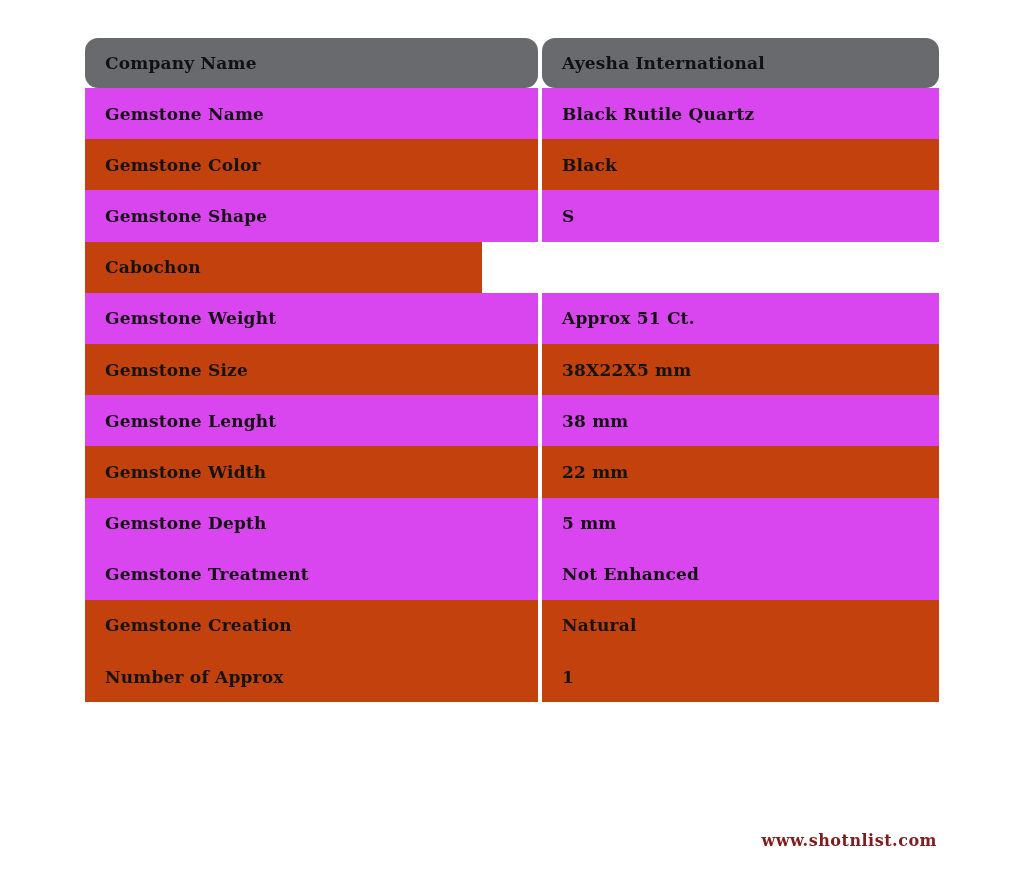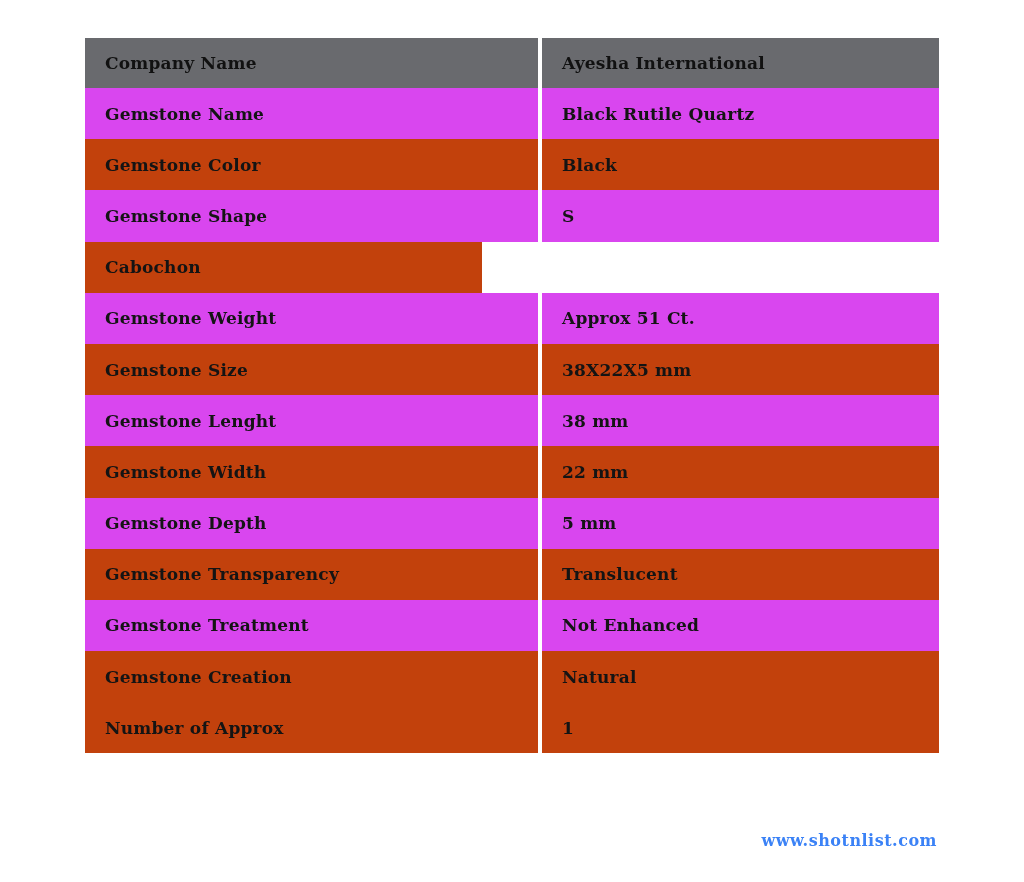--- a/index.html
+++ b/index.html
@@ -31,28 +31,28 @@
     font-weight: 700;
     color: #141414;
     letter-spacing: 0.2px;
     overflow: hidden;
     white-space: nowrap;
   }
   .cell.label { width: 453px; }
   .cell.value { width: 397px; }
   .row .cell { background: #c2410c; }
   .row.alt .cell { background: #d946ef; }
-  .row.header .cell { background: #696a6e; color: #111111; }
+  .row.header .cell { background: #696a6e; color: #111111; border-radius: 13px; }
   .watermark {
     position: absolute;
     top: 831px;
     right: 87px;
     font-size: 16px;
     font-weight: 700;
-    color: #3b82f6;
+    color: #7f1d1d;
     letter-spacing: 0.5px;
   }
 </style>
 </head>
 <body>
 
 <div class="spec-table">
 
   <div class="row header">
     <div class="cell label">Company Name</div>
@@ -87,24 +87,20 @@
     <div class="cell value">38 mm</div>
   </div>
   <div class="row">
     <div class="cell label">Gemstone Width</div>
     <div class="cell value">22 mm</div>
   </div>
   <div class="row alt">
     <div class="cell label">Gemstone Depth</div>
     <div class="cell value">5 mm</div>
   </div>
-  <div class="row">
-    <div class="cell label">Gemstone Transparency</div>
-    <div class="cell value">Translucent</div>
-  </div>
   <div class="row alt">
     <div class="cell label">Gemstone Treatment</div>
     <div class="cell value">Not Enhanced</div>
   </div>
   <div class="row">
     <div class="cell label">Gemstone Creation</div>
     <div class="cell value">Natural</div>
   </div>
   <div class="row">
     <div class="cell label">Number of Approx</div>

